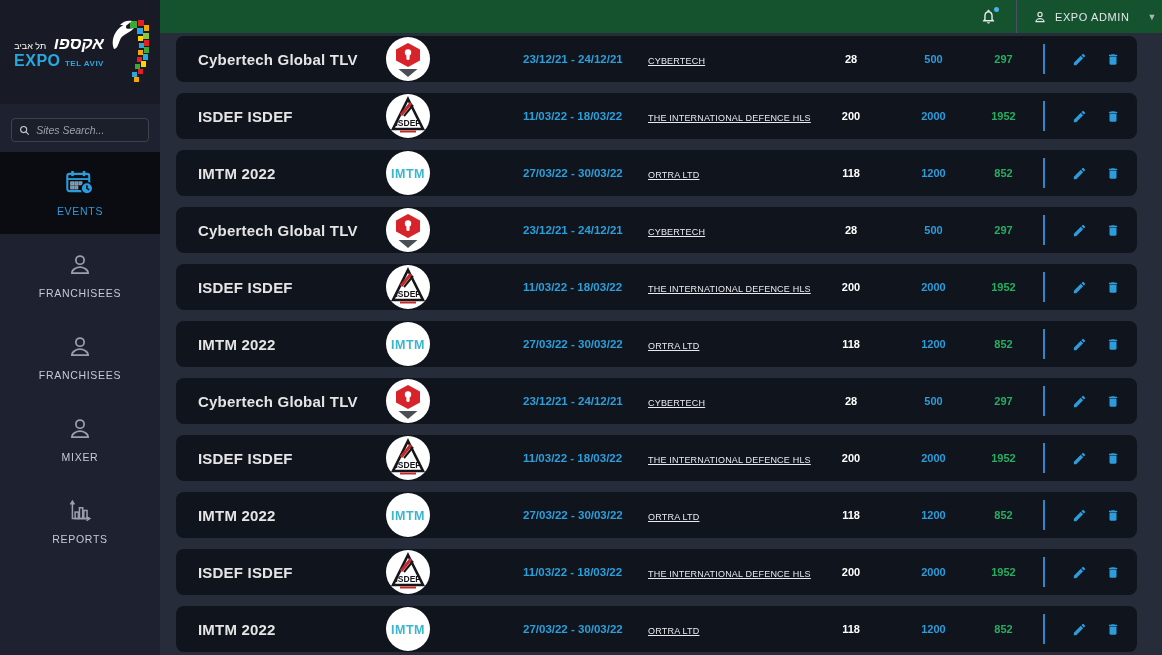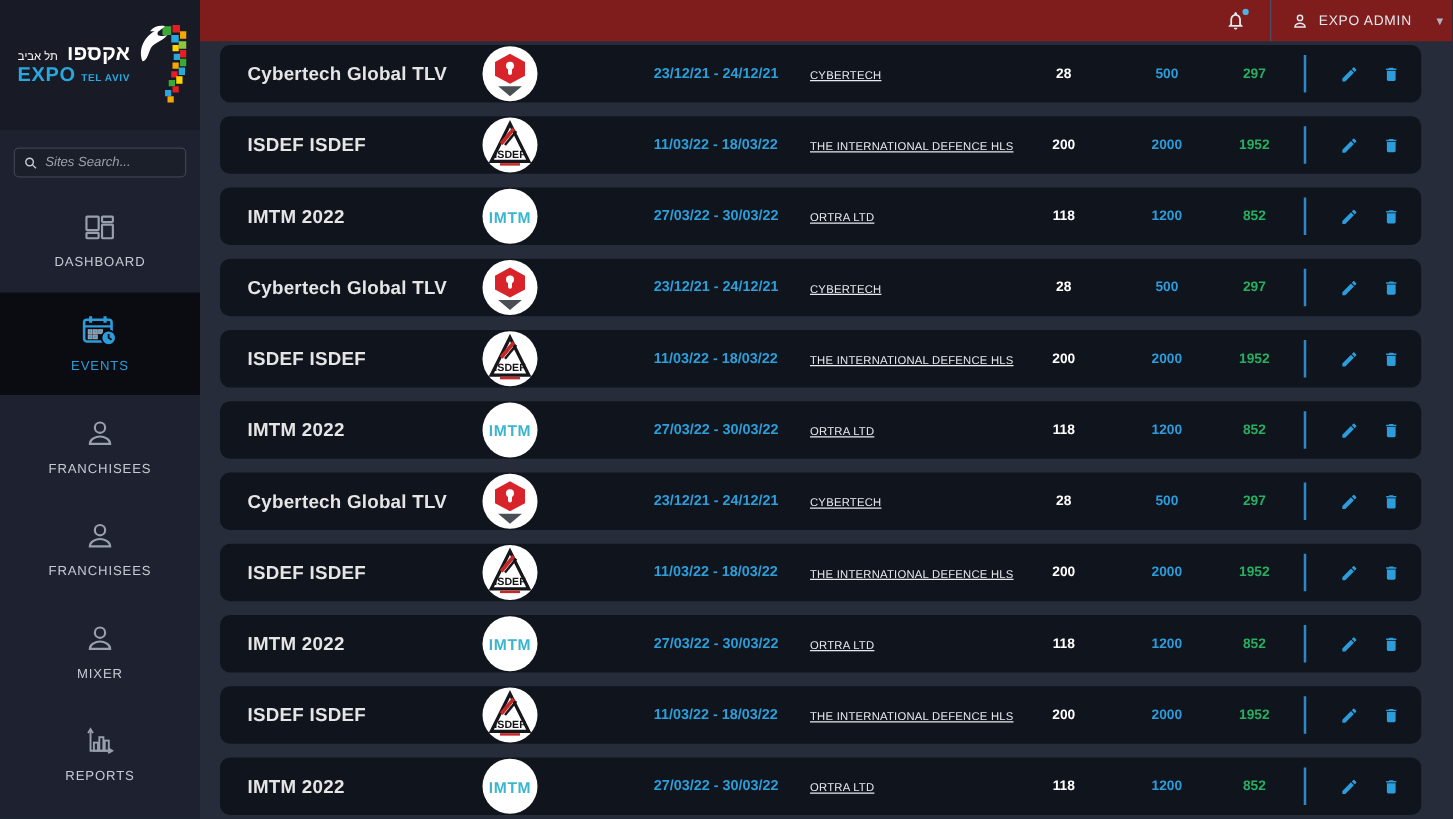--- a/index.html
+++ b/index.html
@@ -12,21 +12,21 @@
   }
 
   
   .sidebar { width:160px; flex:0 0 160px; background:#1e2230; display:flex; flex-direction:column; }
   .logo-section {
     height:104px; background:#181b25; display:flex; align-items:center; justify-content:center;
     gap:4px; padding:10px 6px 10px 10px;
   }
   .logo-text { text-align:right; line-height:1.05; }
   .heb-row { direction:rtl; color:#fff; white-space:nowrap; }
-  .heb-main { font-size:17px; font-weight:bold; }
+  .heb-main { font-size:17px; font-weight:bold;font-style:italic; }
   .heb-sub { font-size:9px; margin-right:3px; }
   .latin-row { color:#29a8e0; white-space:nowrap; }
   .latin-main { font-size:16px; font-weight:bold; letter-spacing:.5px; }
   .latin-sub { font-size:8px; font-weight:bold; letter-spacing:.5px; }
   .logo-art { flex:0 0 auto; }
 
   .search-box {
     margin:14px 11px 8px 11px; height:24px; border:1px solid #3d4251; border-radius:4px;
     background:#1b1f2a; display:flex; align-items:center; padding:0 7px; gap:6px;
   }
@@ -41,21 +41,21 @@
     height:82px; display:flex; flex-direction:column; align-items:center; justify-content:center;
     gap:9px; cursor:pointer;
   }
   .nav-item .label { font-size:10.5px; letter-spacing:.7px; color:#c5cad3; }
   .nav-item svg { stroke:#99a0ac; }
   .nav-item.active { background:#0a0c12; }
   .nav-item.active .label { color:#2d9cdb; }
 
   
   .main { flex:1; display:flex; flex-direction:column; overflow:hidden; }
-  .topbar { height:33px; flex:0 0 33px; background:#7f1d1d; display:flex; align-items:center; }
+  .topbar { height:33px; flex:0 0 33px; background:#14532d; display:flex; align-items:center; }
   .bell-wrap { margin-left:auto; margin-right:19px; position:relative; cursor:pointer; line-height:0; }
   .bell-dot { position:absolute; top:-1px; right:-2px; width:5px; height:5px; border-radius:50%; background:#4db3e6; }
   .topbar-divider { width:1px; height:33px; background:#4b4f61; }
   .user-menu { width:145px; height:33px; display:flex; align-items:center; padding-left:16px; gap:8px; cursor:pointer; }
   .user-label { font-size:11px; letter-spacing:.6px; color:#e4e7ec; }
   .caret { margin-left:10px; font-size:9px; color:#aeb3bf; }
 
   
   .grid-cols { display:grid; grid-template-columns:210px 70px 185px 170px 80px 85px 55px 1fr; align-items:center; }
 
@@ -132,29 +132,20 @@
 
   <div class="search-box">
     <svg width="13" height="13" viewBox="0 0 24 24" fill="none" stroke="#c6cbd4" stroke-width="2.4">
       <circle cx="10" cy="10" r="6.5"></circle>
         <line x1="15" y1="15" x2="21" y2="21"></line>
     </svg>
     <input type="text" placeholder="Sites Search..." style="">
   </div>
 
   <nav class="nav">
-    <div class="nav-item">
-      <svg width="26" height="24" viewBox="0 0 24 22" fill="none" stroke-width="1.6">
-        <rect x="2" y="2" width="9" height="10" rx="0.5"></rect>
-        <rect x="2" y="14" width="9" height="4" rx="0.5"></rect>
-        <rect x="13.5" y="2" width="8" height="4" rx="0.5"></rect>
-        <rect x="13.5" y="8" width="8" height="10" rx="0.5"></rect>
-      </svg>
-      <span class="label">DASHBOARD</span>
-    </div>
 
     <div class="nav-item active">
       <svg width="30" height="27" viewBox="0 0 26 23" fill="none">
         <rect x="2" y="4" width="19" height="15" rx="1.8" stroke="#2d9cdb" stroke-width="1.8"></rect>
         <line x1="6.5" y1="1.5" x2="6.5" y2="6" stroke="#2d9cdb" stroke-width="2.2"></line>
         <line x1="16.5" y1="1.5" x2="16.5" y2="6" stroke="#2d9cdb" stroke-width="2.2"></line>
         <line x1="2" y1="8.5" x2="21" y2="8.5" stroke="#2d9cdb" stroke-width="1.6"></line>
         <g fill="#2d9cdb">
           <rect x="5" y="11" width="2.4" height="2.4"></rect>
             <rect x="8.6" y="11" width="2.4" height="2.4"></rect>

